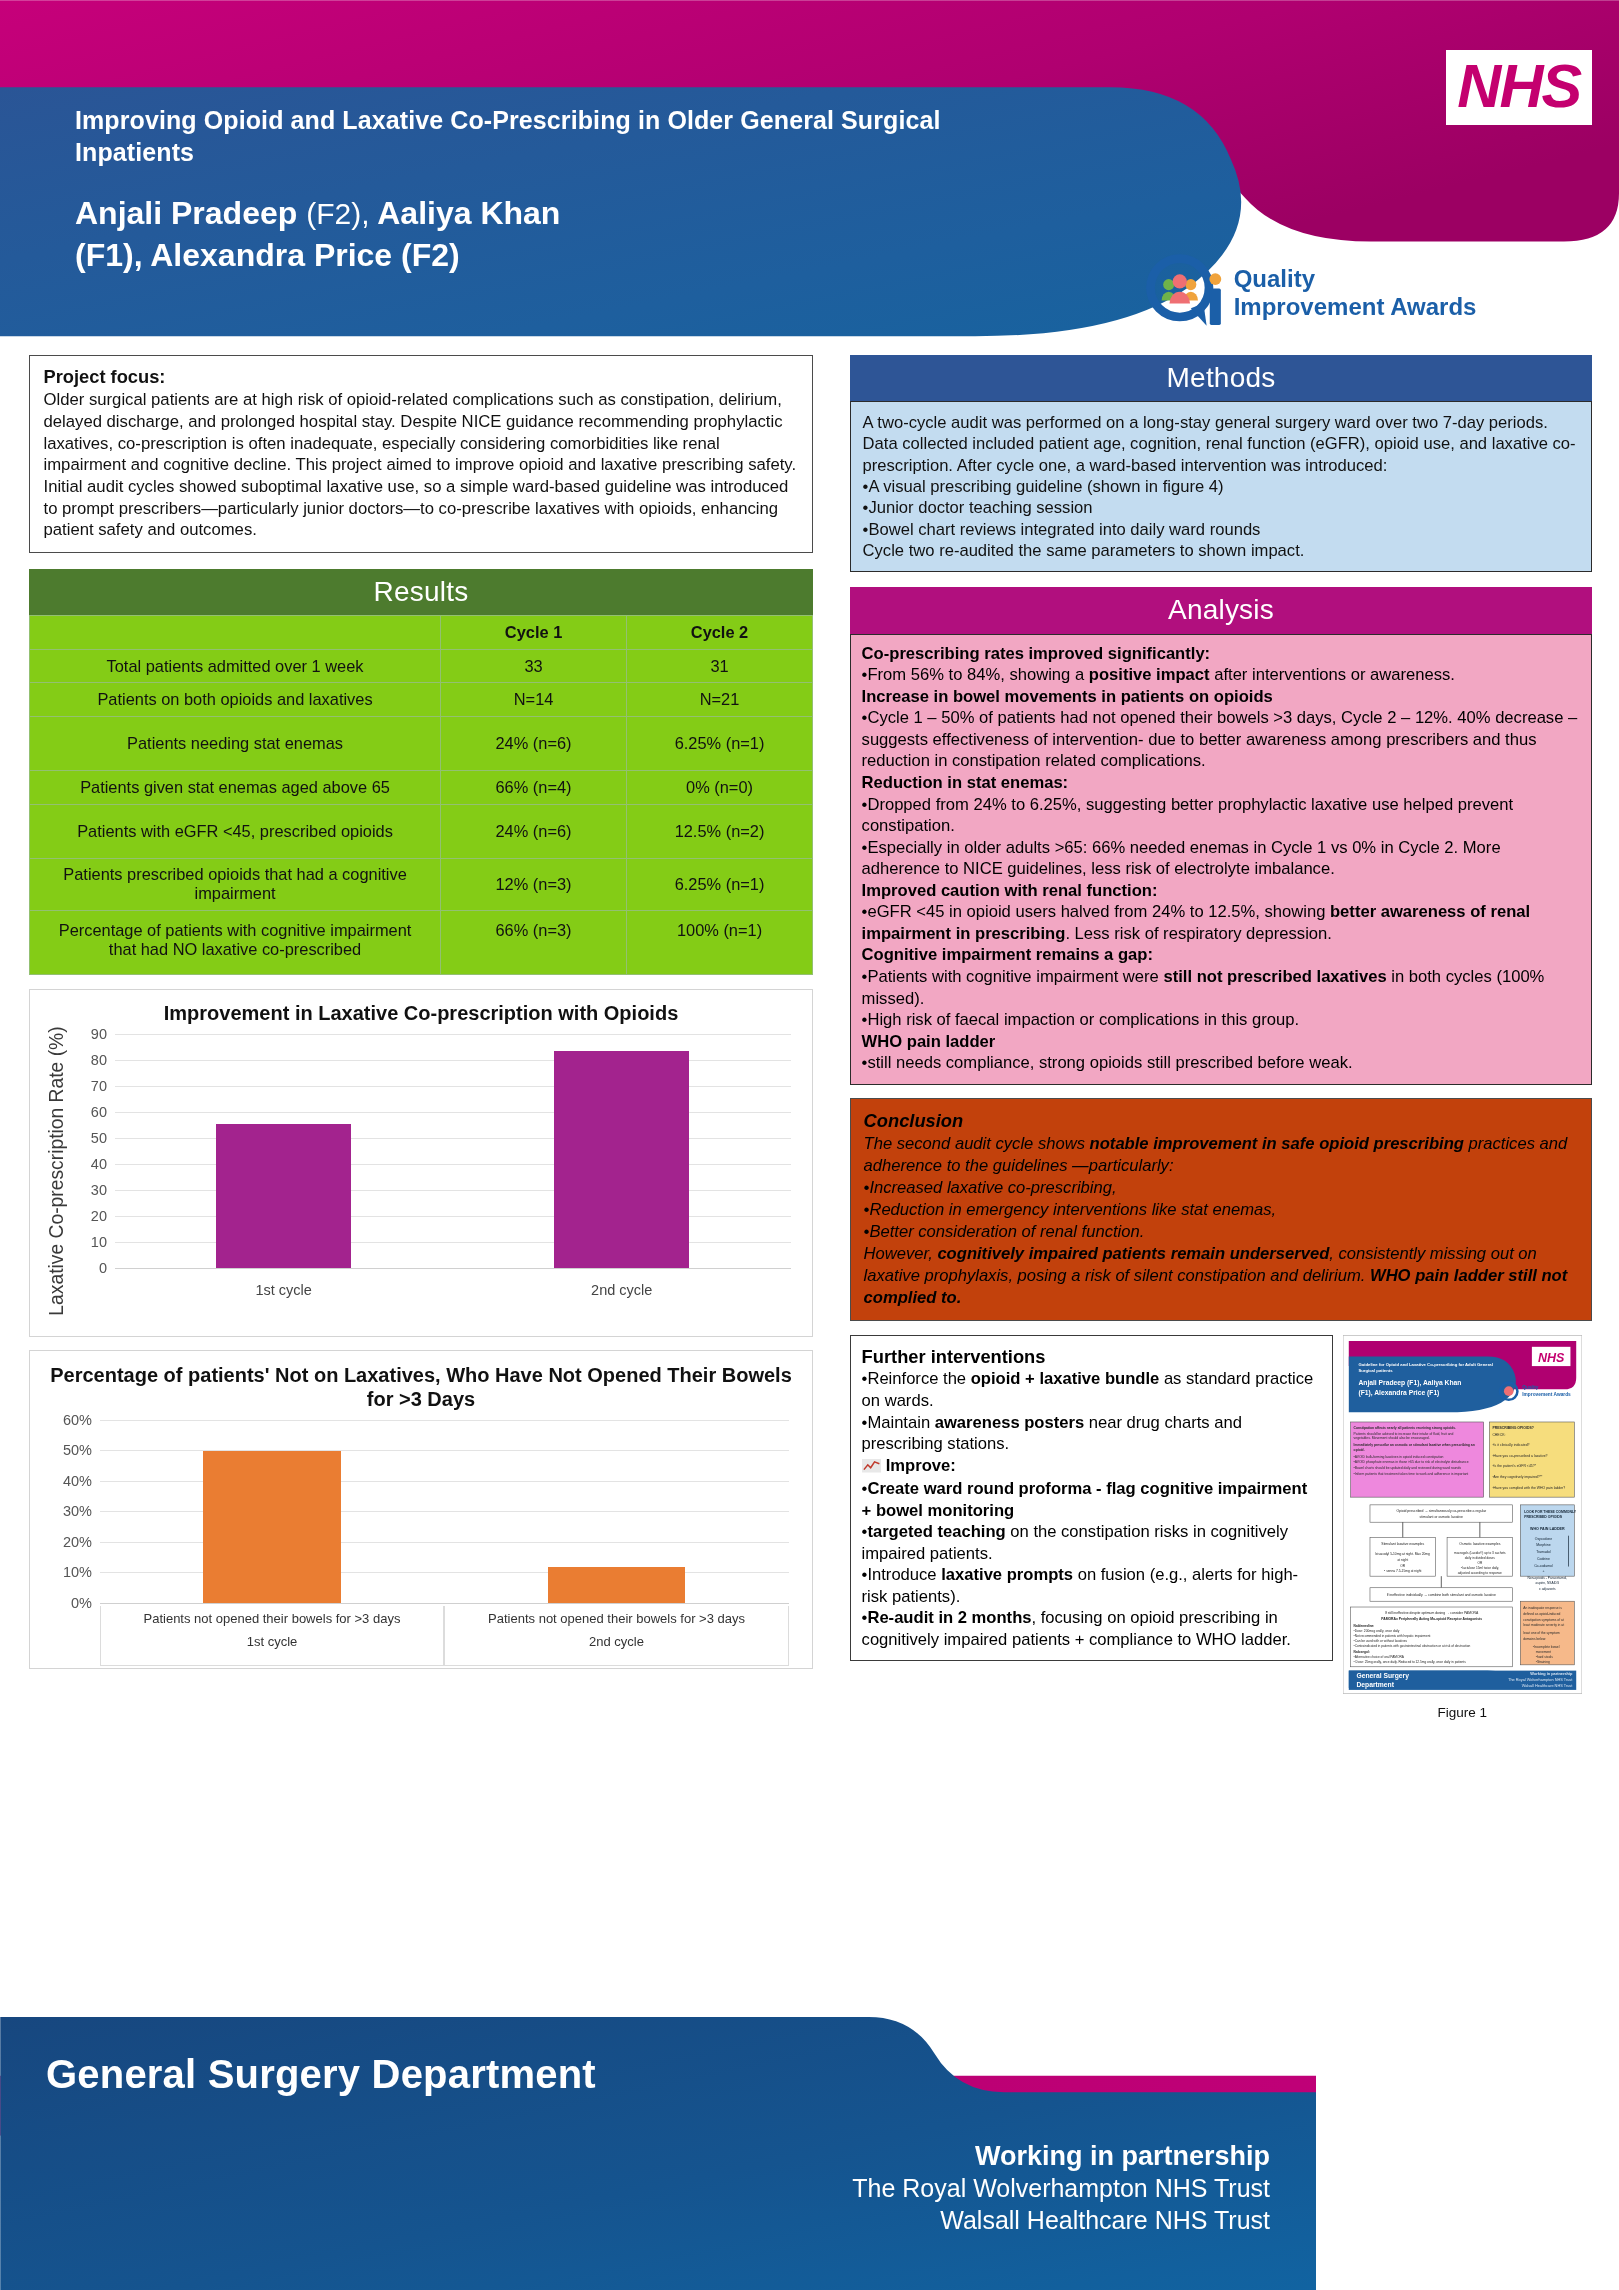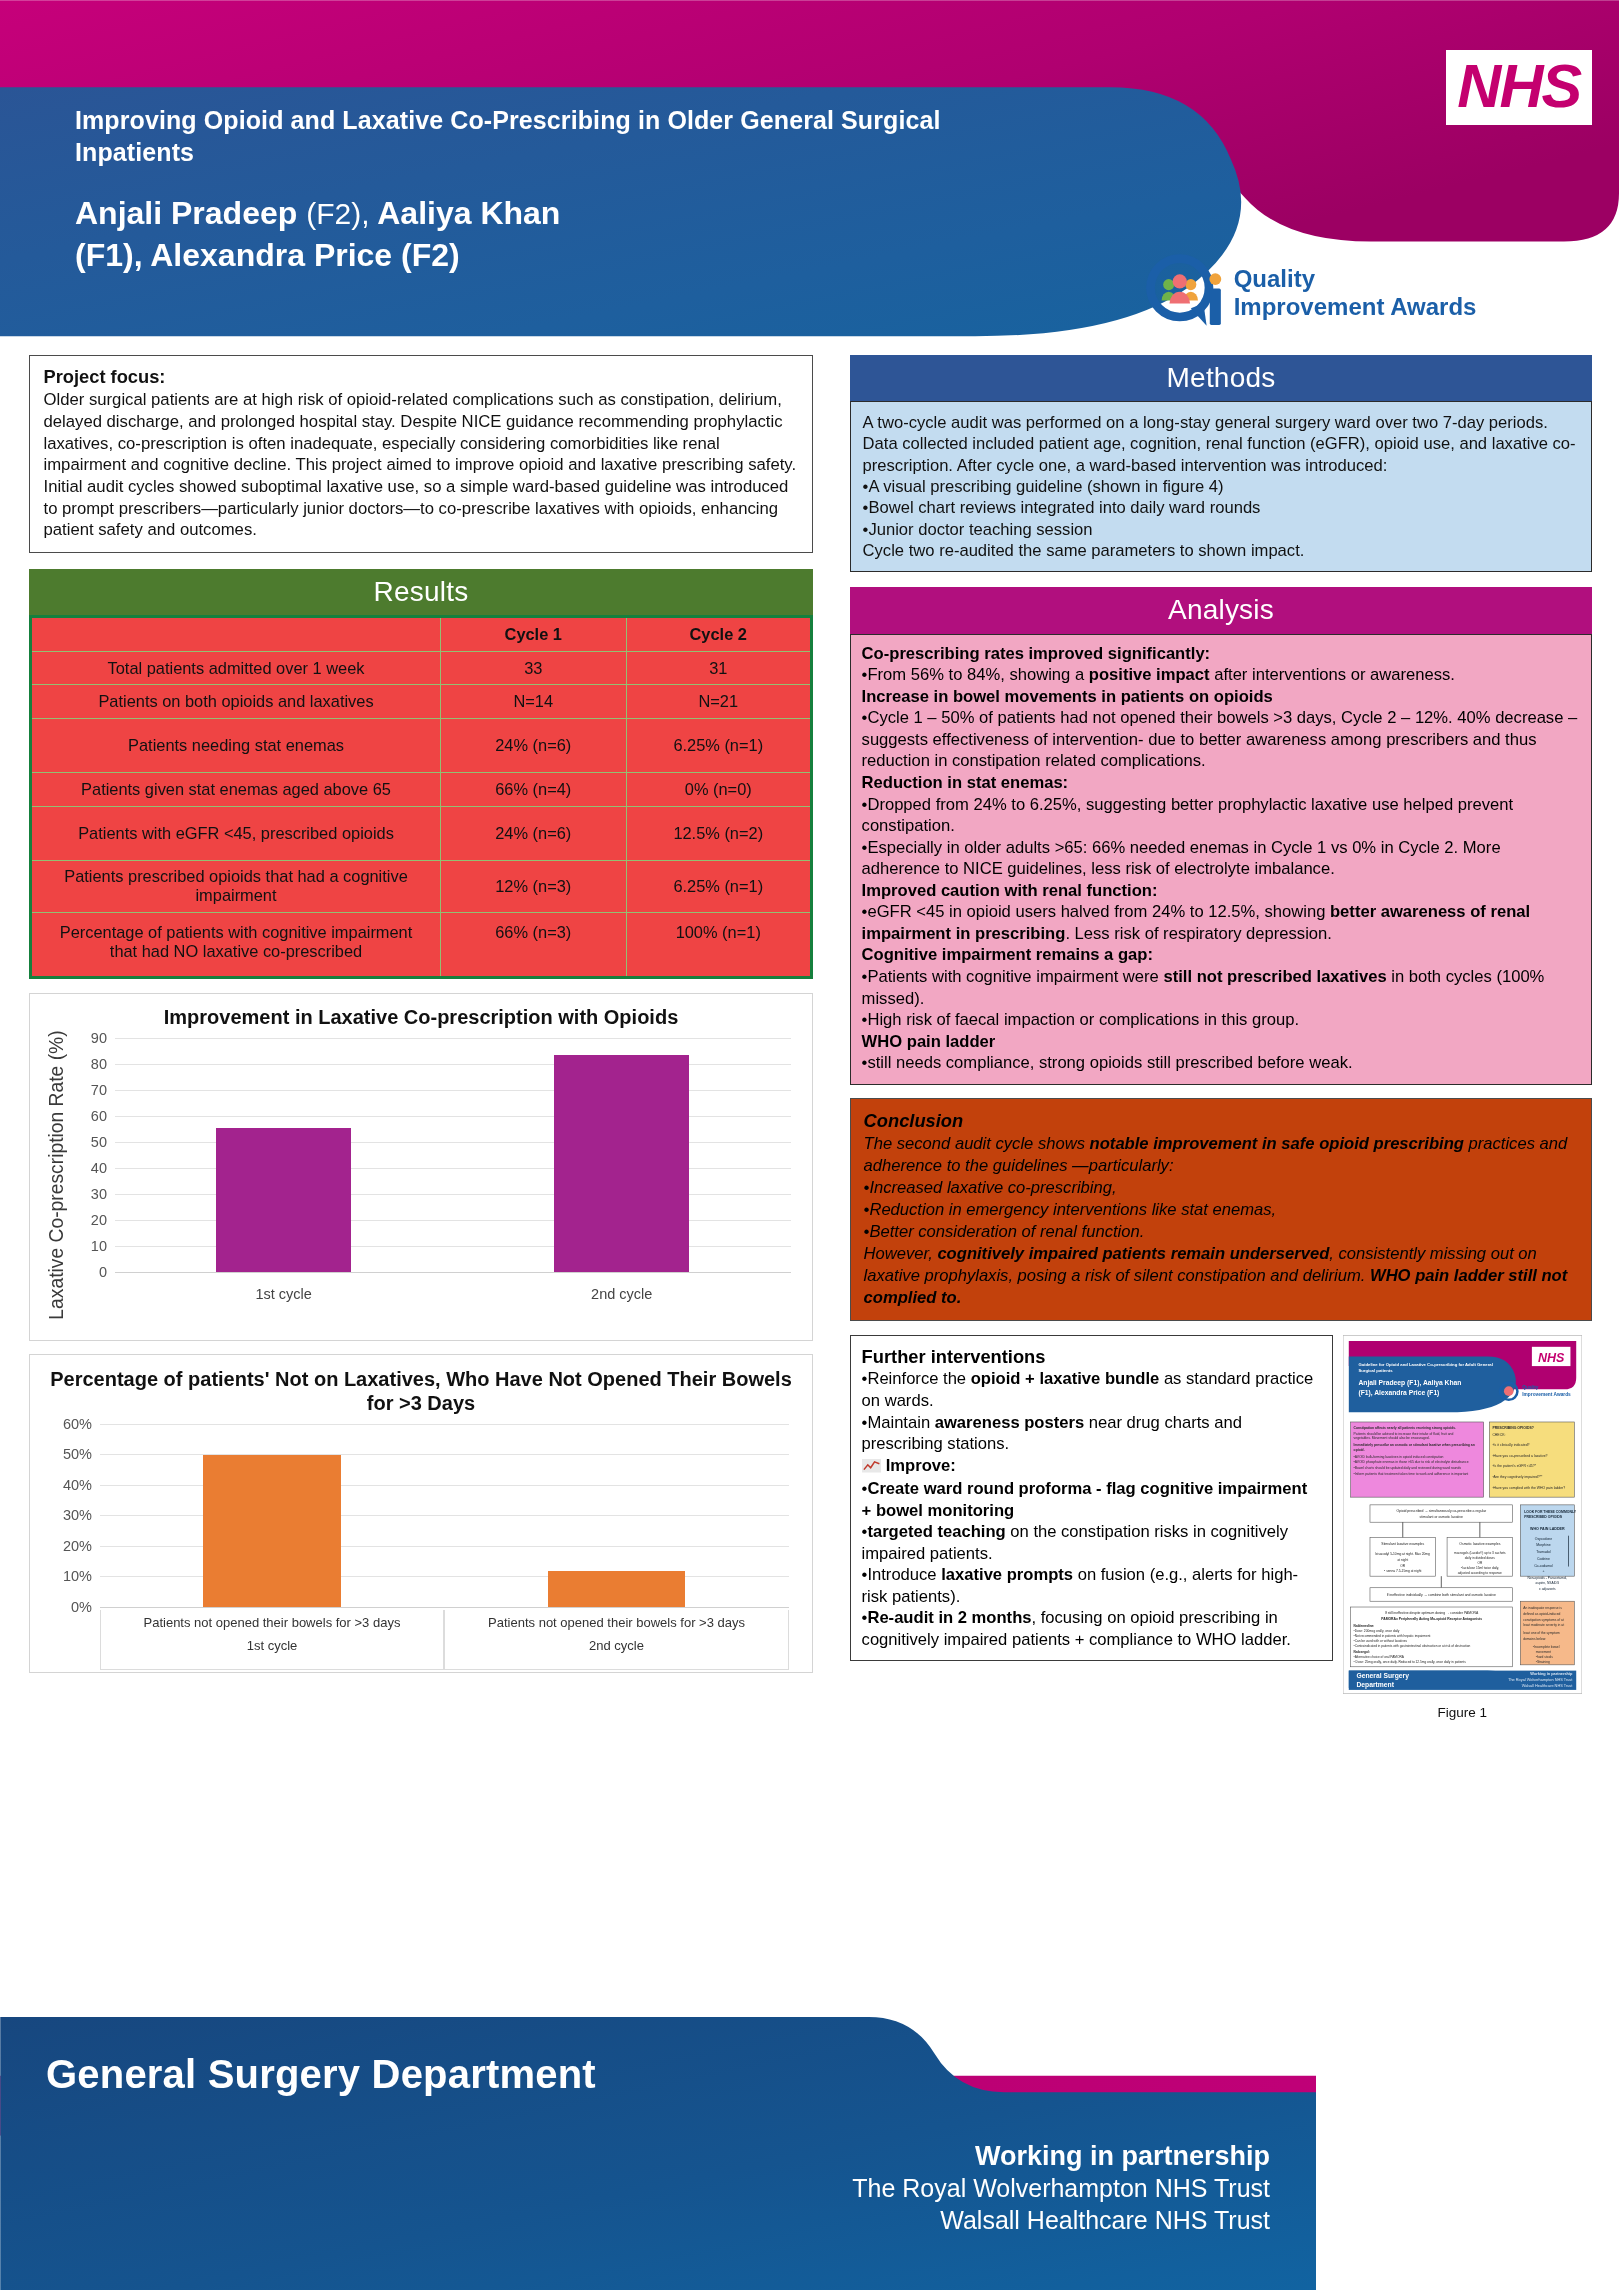--- a/index.html
+++ b/index.html
@@ -75,21 +75,21 @@
   .focus-title { font-weight: bold; font-size: 18.3px; margin-bottom: 1px; }
 
   
   .methods-head { background: #2e5596; }
   .methods-body { background: #c3dcf0; border: 1px solid #2b2b2b; }
 
   
   .results-head { background: #4d7b2e; }
   .results-table {
     border-collapse: collapse; width: 100%;
-    border: 3px solid #15803d; background: #ef4444;
+    border: 1px solid #15803d; background: #84cc16;
     font-size: 16.4px; color: #111;
   }
   .results-table td, .results-table th {
     border: 1px solid #93c072; padding: 6.8px 5.8px; text-align: center;
     vertical-align: middle; font-weight: normal;
   }
   .results-table th { font-weight: bold; font-size: 16.4px; }
   .results-table td.rowlabel { width: 52.5%; padding: 6.8px 13.5px; }
   .results-table td.val { width: 23.75%; }
   .rh-tall td { height: 54px; }
@@ -373,22 +373,22 @@
   </div>
 </div>
 
 <div class="col-right">
 
   <div class="panel">
     <div class="panel-head methods-head">Methods</div>
     <div class="panel-body methods-body">
       <p>A two-cycle audit was performed on a long-stay general surgery ward over two 7-day periods. Data collected included patient age, cognition, renal function (eGFR), opioid use, and laxative co-prescription. After cycle one, a ward-based intervention was introduced:</p>
       <p class="bullet">•<span>A visual prescribing guideline (shown in figure 4)</span></p>
+      <p class="bullet">•<span>Junior doctor teaching session</span></p>
       <p class="bullet">•<span>Bowel chart reviews integrated into daily ward rounds</span></p>
-      <p class="bullet">•<span>Junior doctor teaching session</span></p>
       <p>Cycle two re-audited the same parameters to shown impact.</p>
     </div>
   </div>
 
   <div class="panel" style="margin-top:15.4px;">
     <div class="panel-head analysis-head">Analysis</div>
     <div class="analysis-body" id="analysis-body">
         <div class="hd">Co-prescribing rates improved significantly:</div>
         <div>•From 56% to 84%, showing a <b>positive impact</b> after interventions or awareness.</div>
         <div class="hd">Increase in bowel movements in patients on opioids</div>

